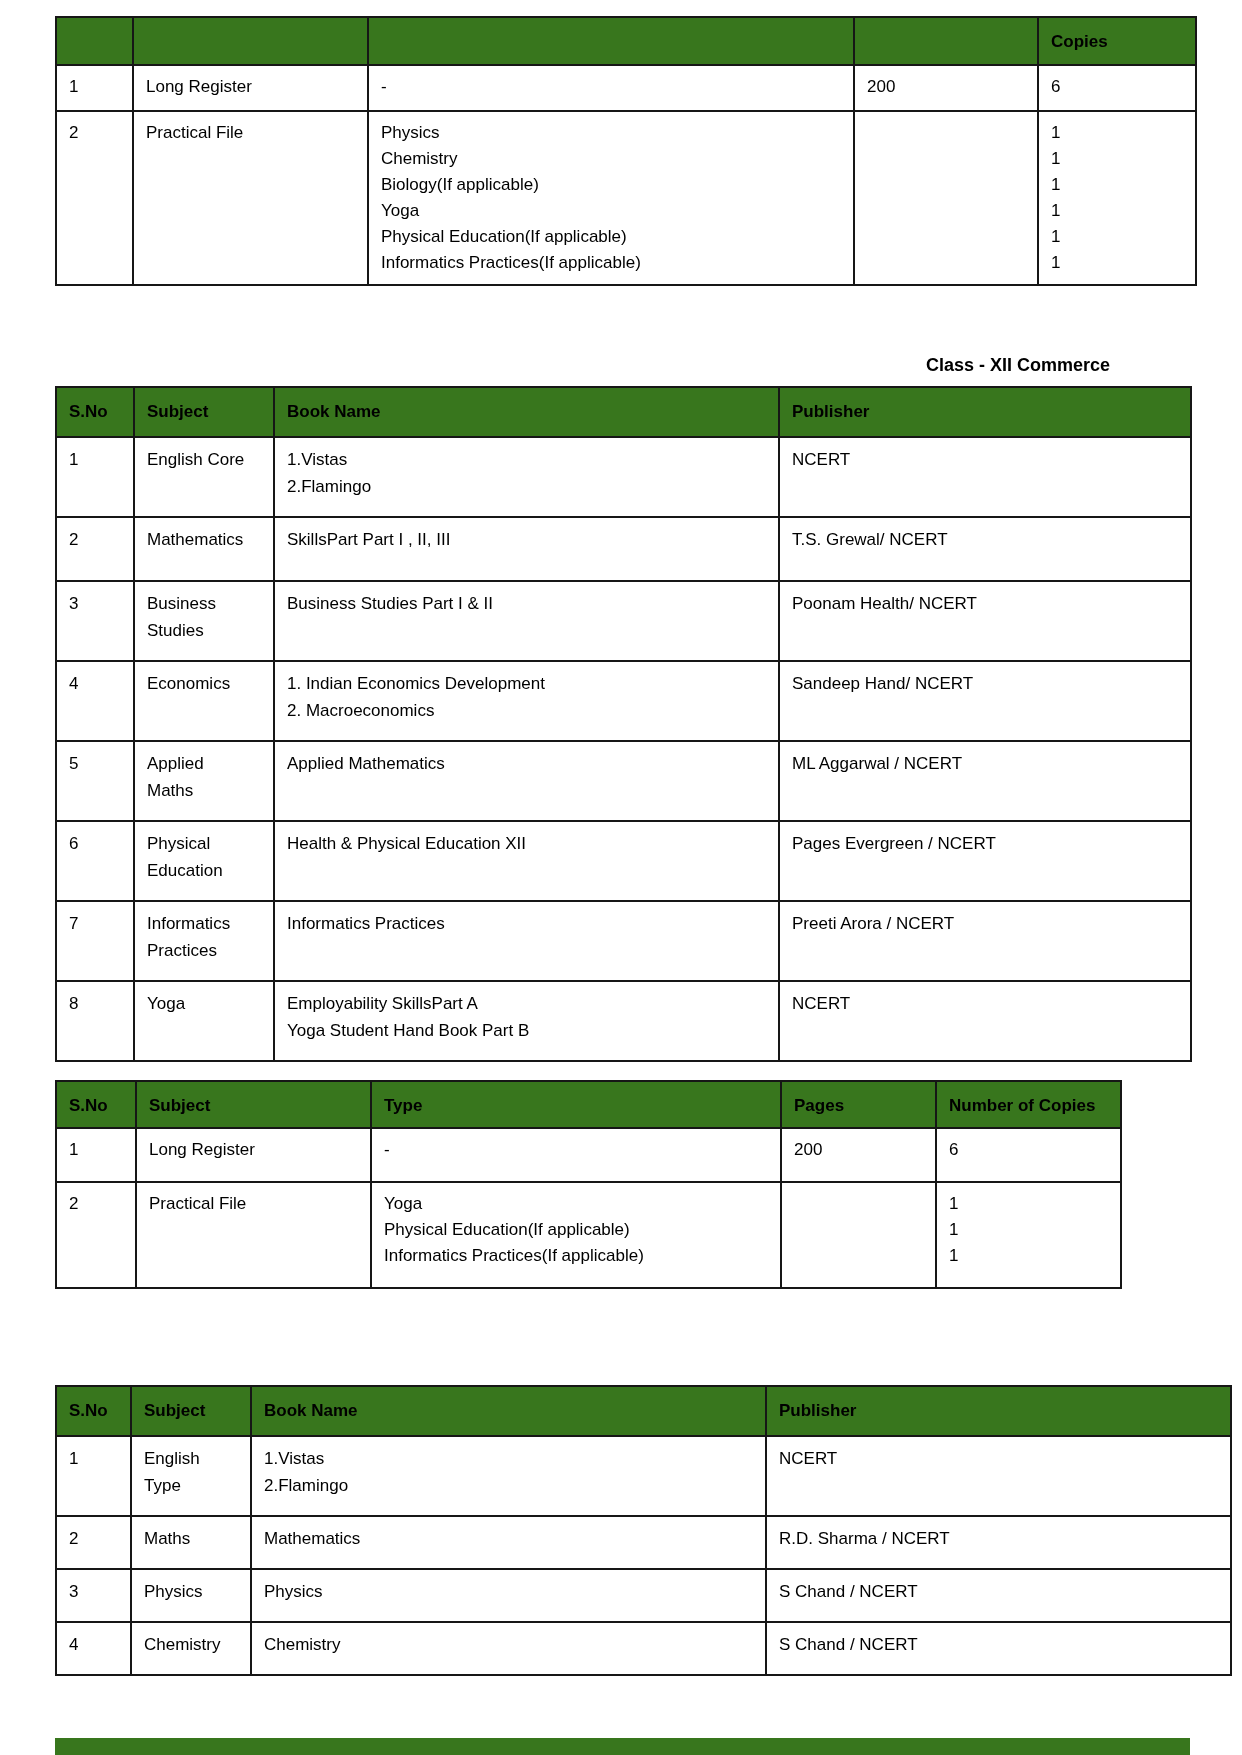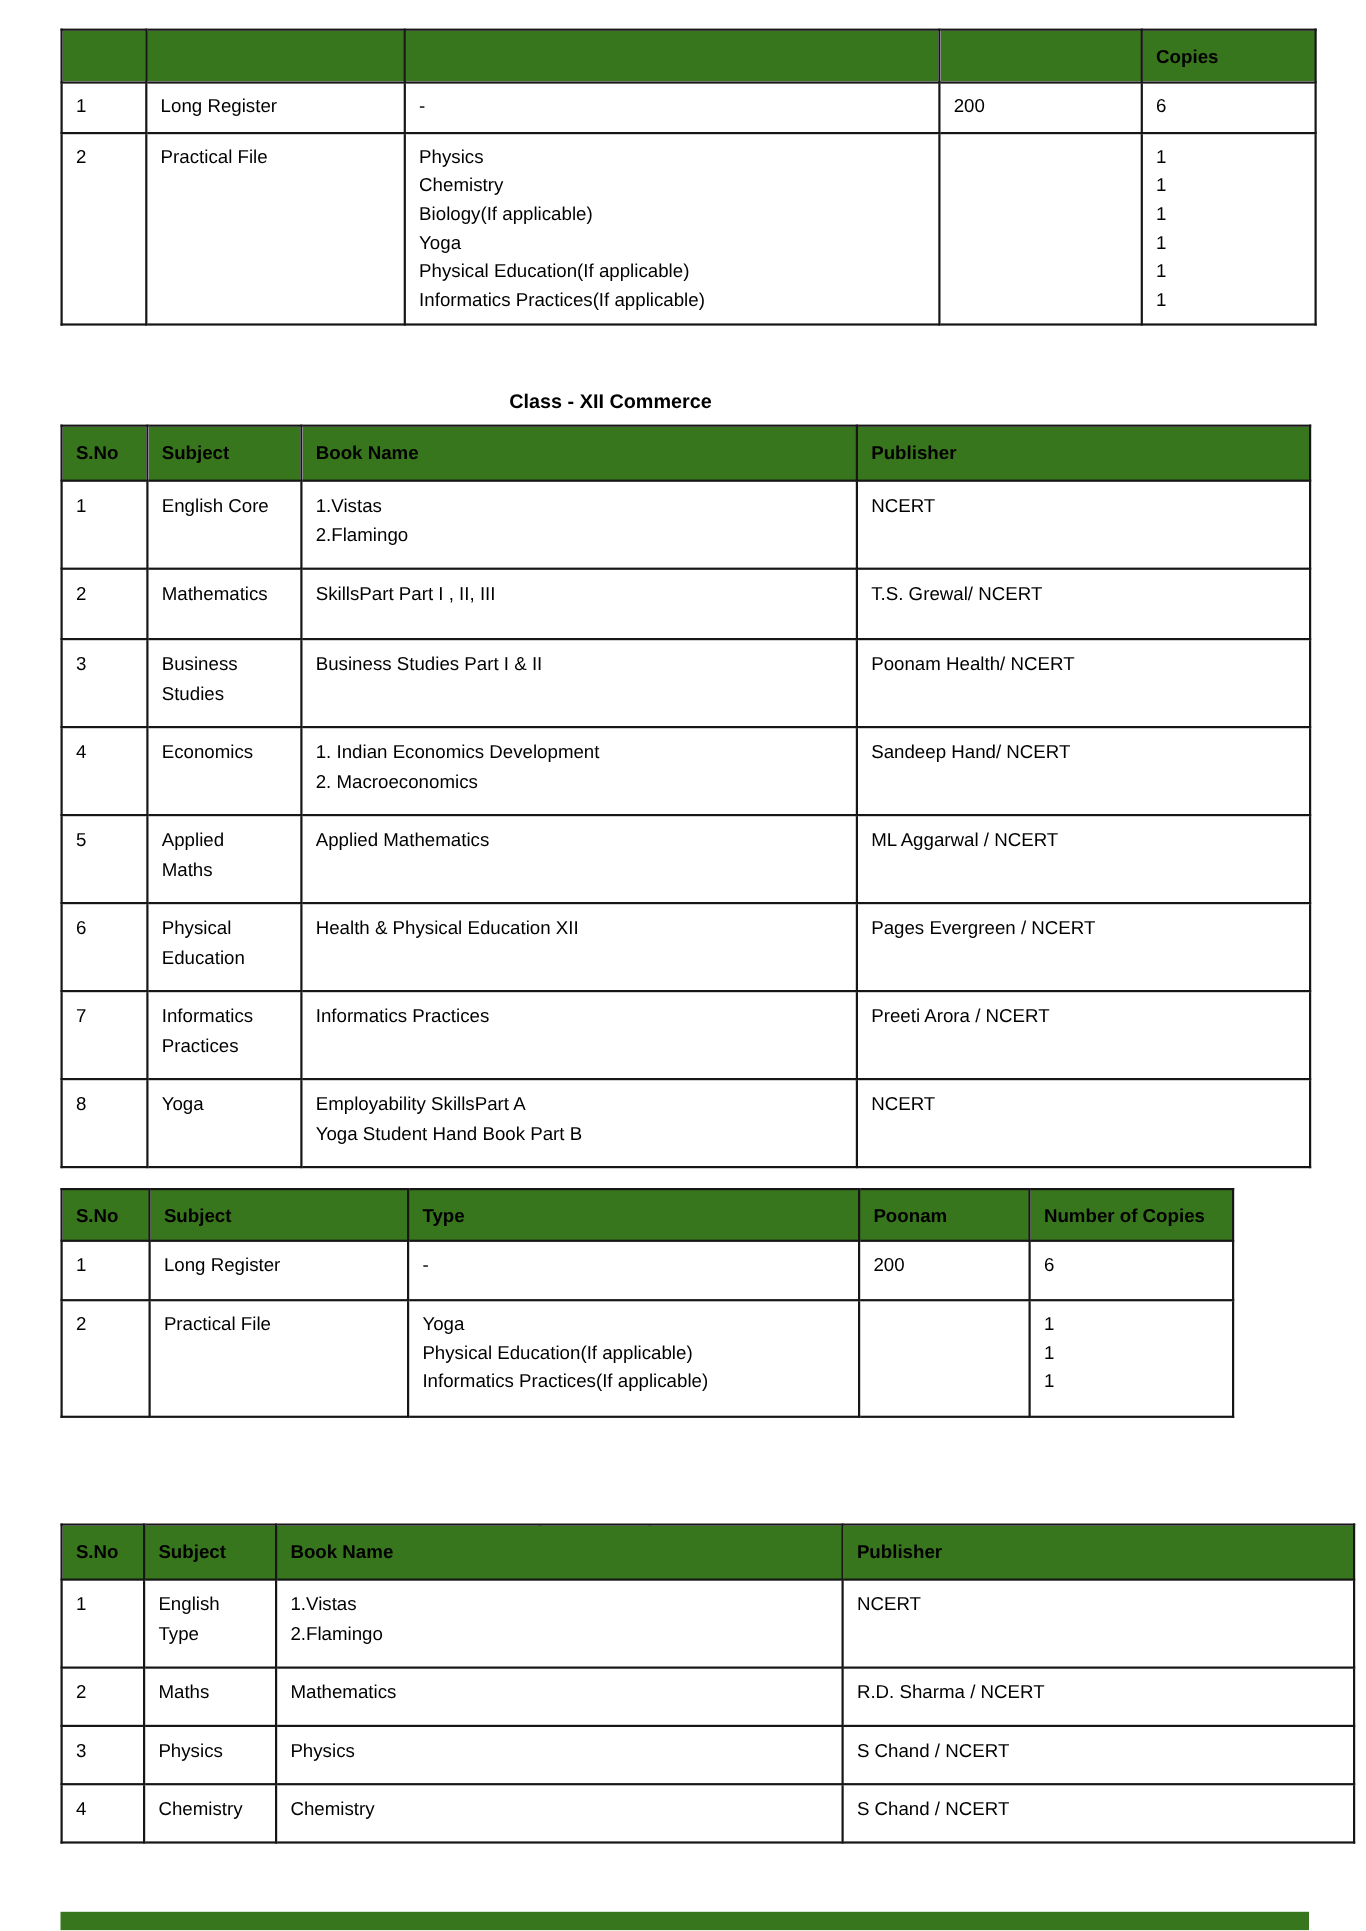--- a/index.html
+++ b/index.html
@@ -49,38 +49,38 @@
   .t-commerce tr.row { height: 64px; }
   .t-science tr.row { height: 48px; }
 
   
   .t-stat2 td { padding: 8px 12px 18px 12px; line-height: 26px; }
   .t-stat2 tr.r1 { height: 50px; }
 
   .section-title {
     font-size: 18px;
     font-weight: bold;
-    text-align: center;
+    text-align: right;
     width: 1110px;
     left: 0;
   }
   #bottom-bar {
     background: #38761d;
     left: 55px;
     top: 1738px;
     width: 1135px;
     height: 17px;
   }
 </style>
 </head>
 <body>
 
 <div id="page">
 
-  <div class="abs" style="top:26px; left:55px;">
+  <div class="abs" style="top:16px; left:55px;">
     <table class="t-stat1" style="width:1140px;">
       <colgroup>
         <col style="width:77px">
           <col style="width:235px">
           <col style="width:486px">
           <col style="width:184px">
           <col style="width:158px">
       </colgroup>
       <tbody>
           <tr>
@@ -201,21 +201,21 @@
           <col style="width:235px">
           <col style="width:410px">
           <col style="width:155px">
           <col style="width:185px">
       </colgroup>
       <tbody>
           <tr>
         <th>S.No</th>
         <th>Subject</th>
         <th>Type</th>
-        <th>Poonam</th>
+        <th>Pages</th>
         <th>Number of Copies</th>
       </tr>
       <tr class="r1">
         <td>1</td>
         <td>Long Register</td>
         <td>-</td>
         <td>200</td>
         <td>6</td>
       </tr>
       <tr>

